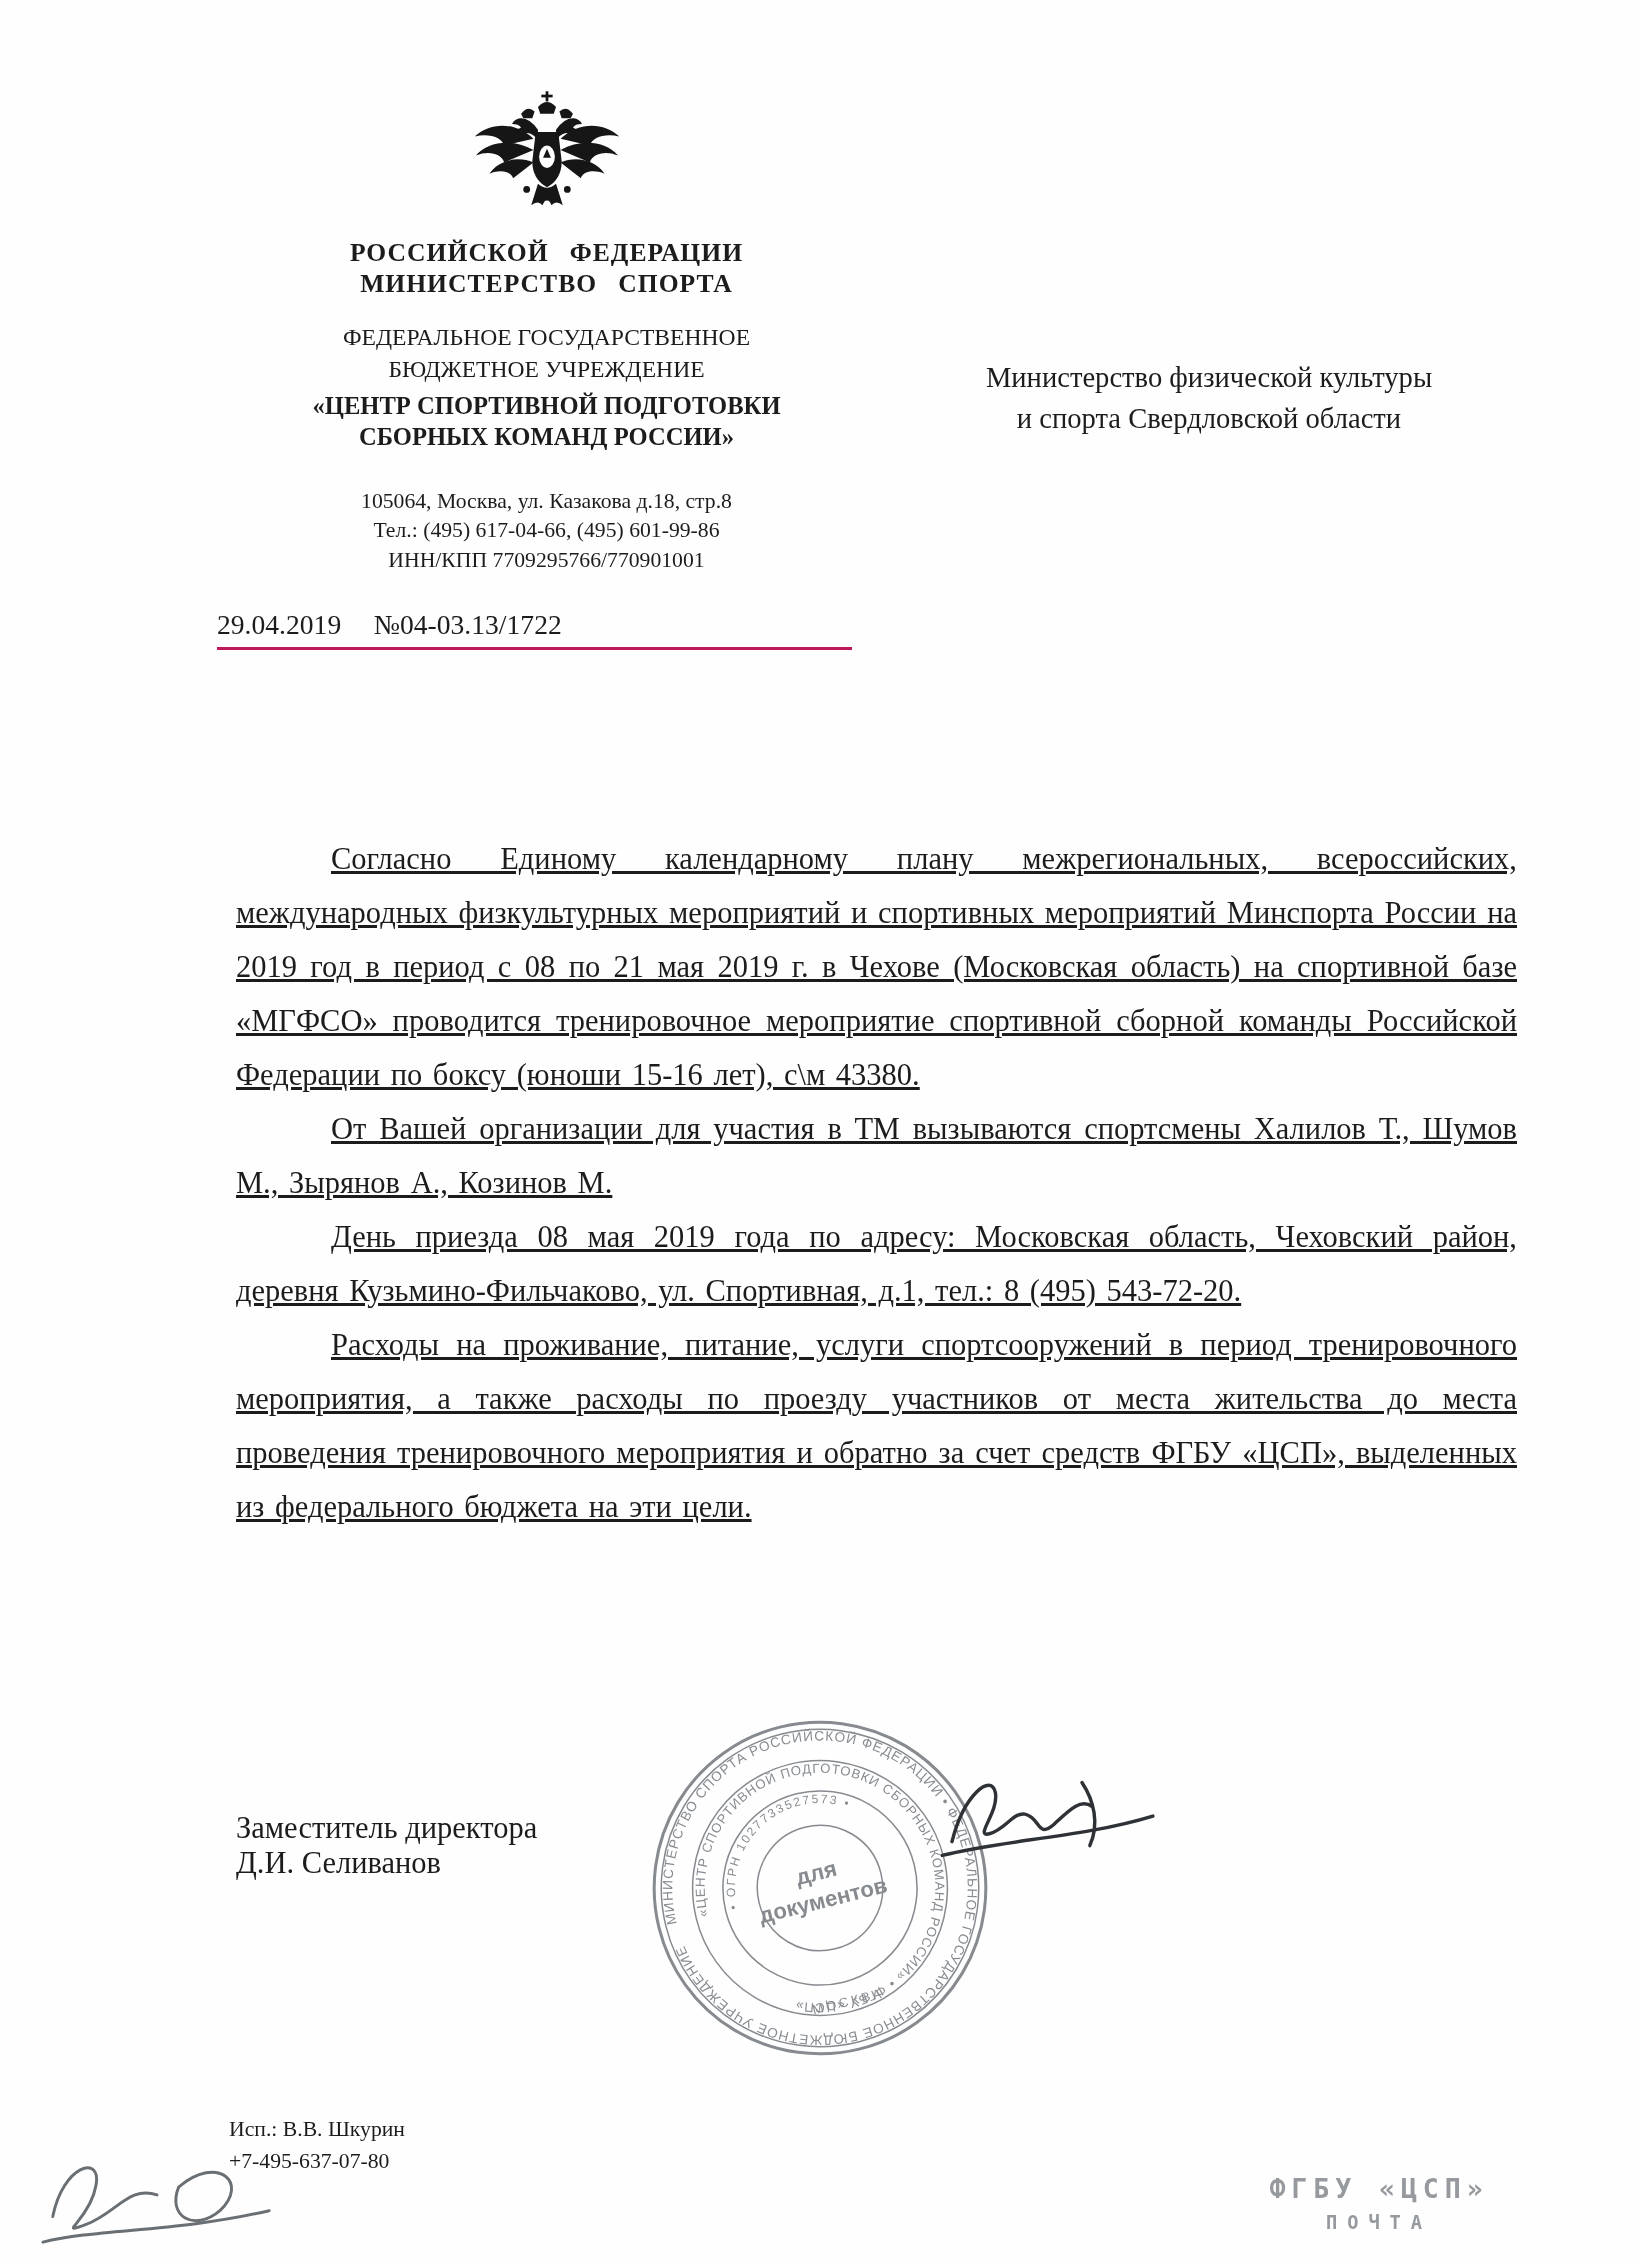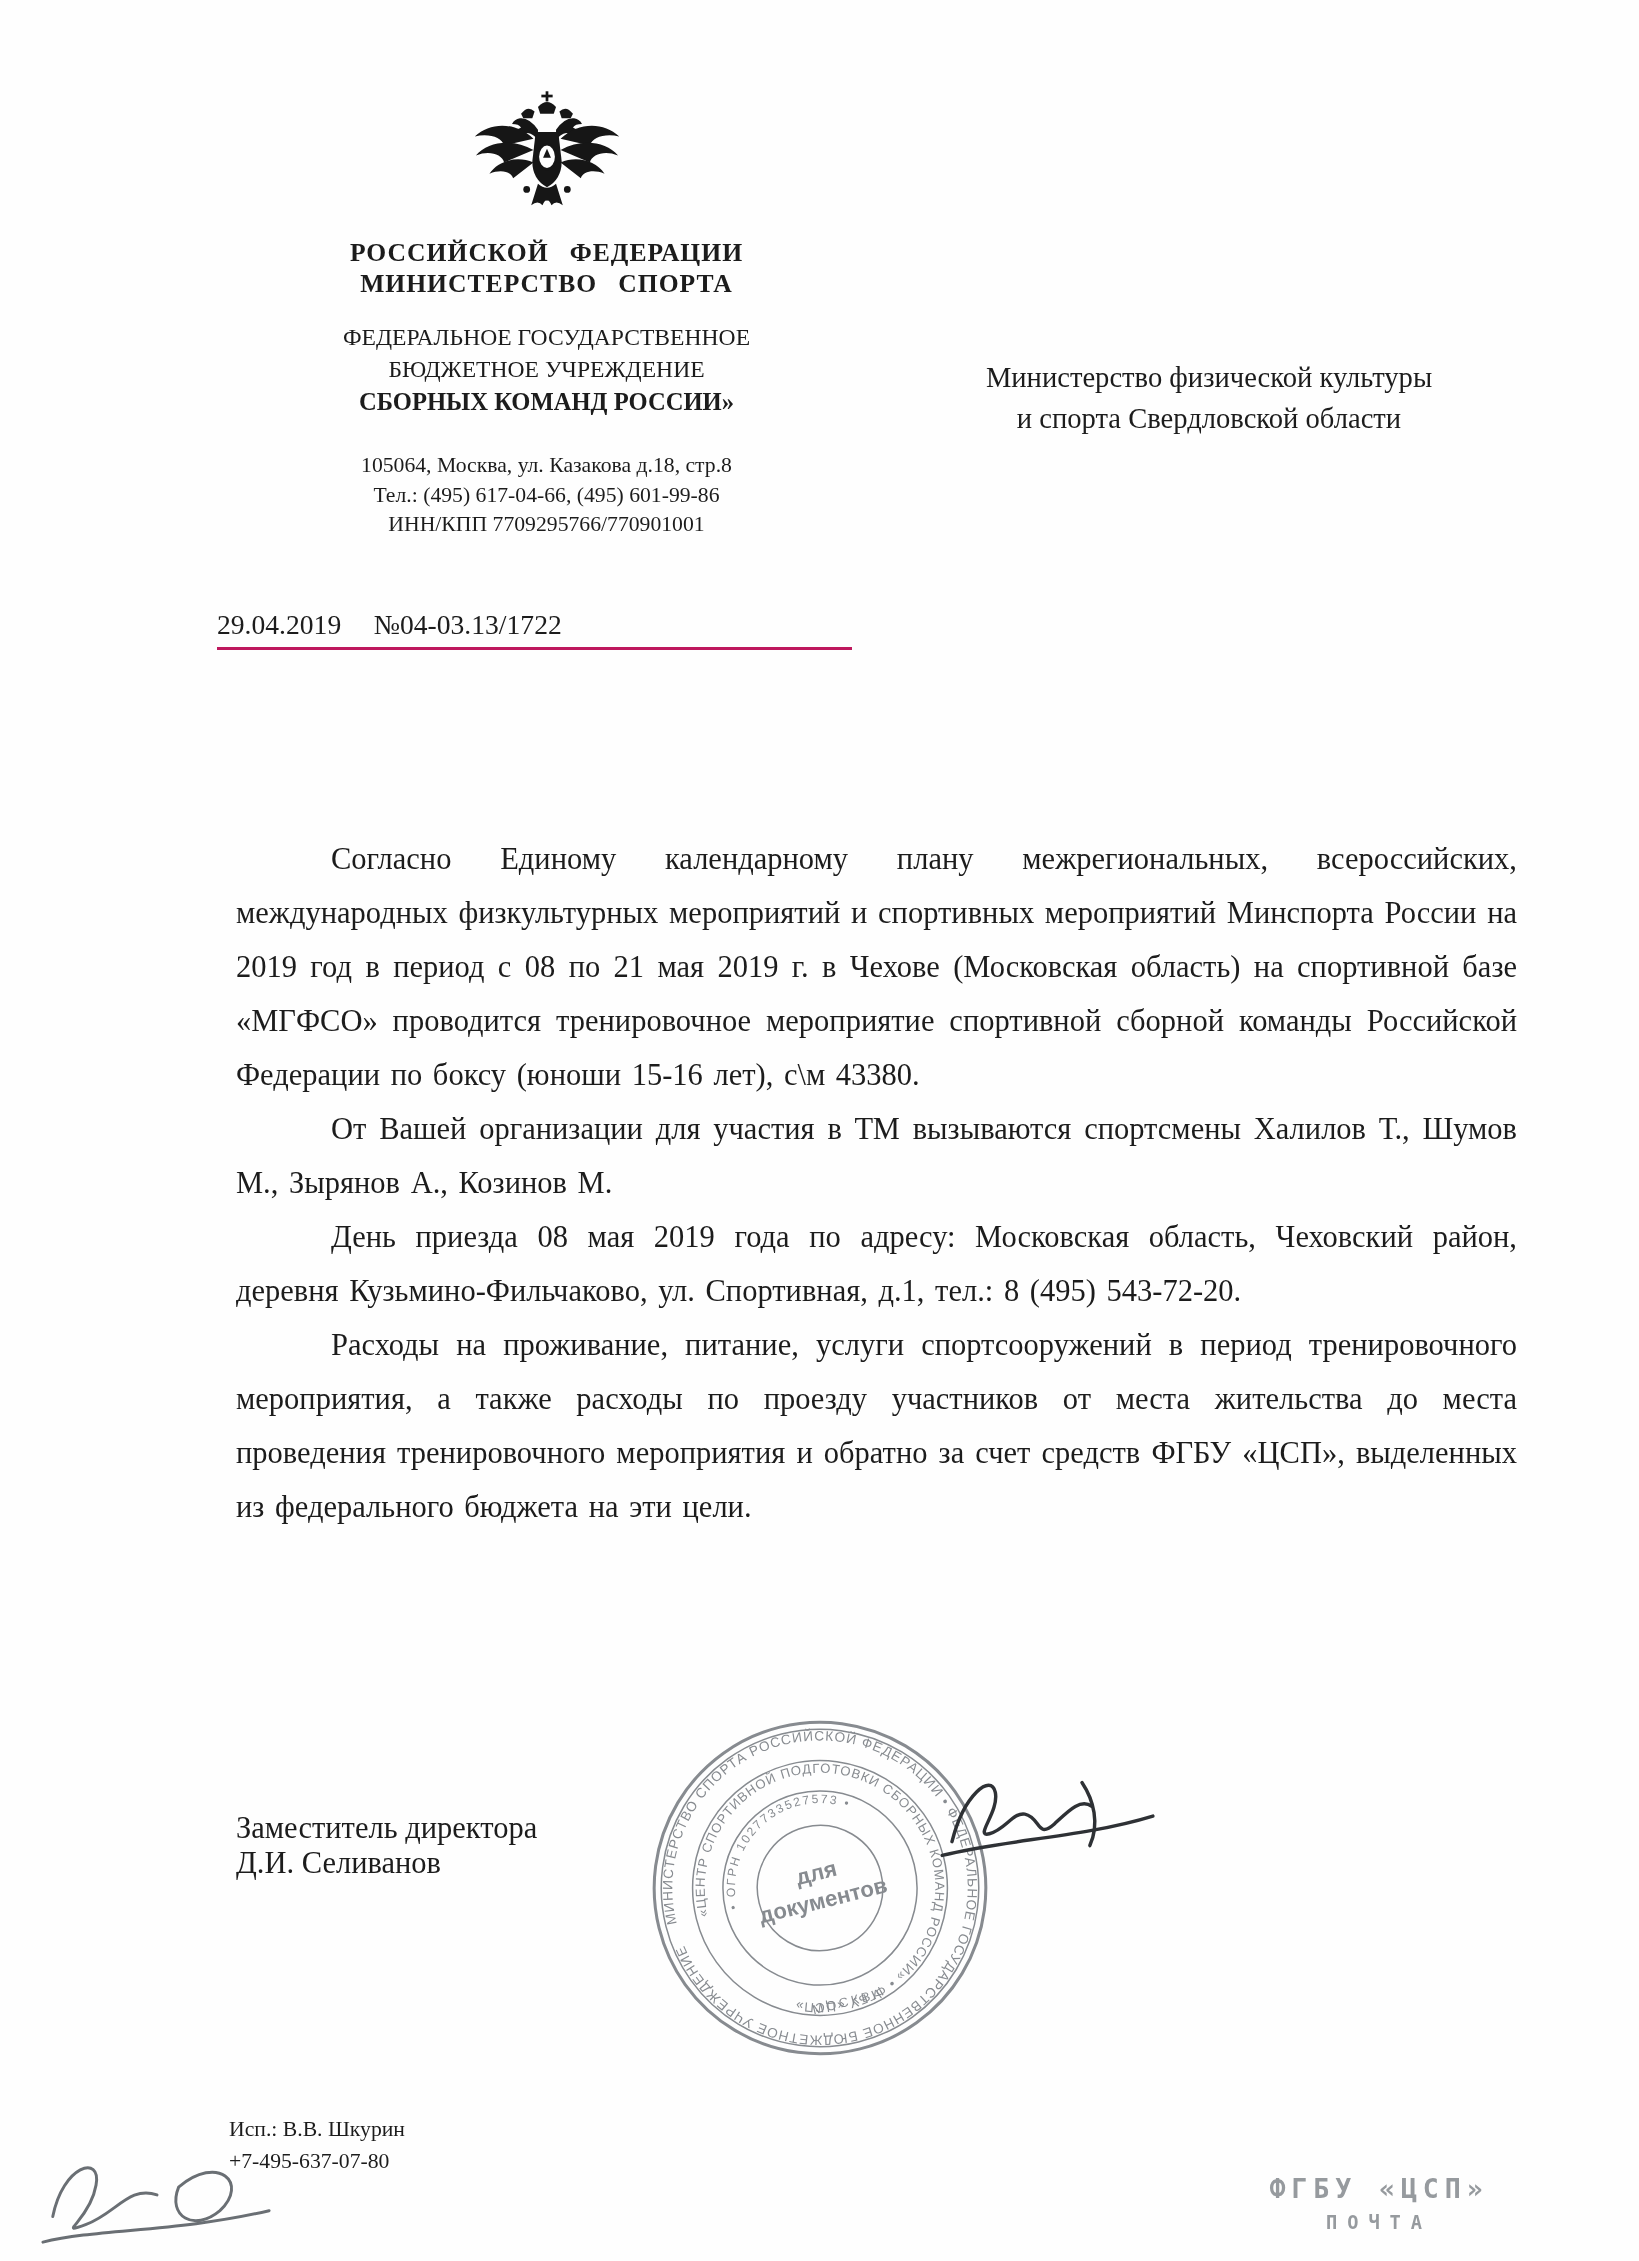--- a/index.html
+++ b/index.html
@@ -34,21 +34,21 @@
   
   .recipient{
     position:absolute;left:901px;top:357px;width:616px;
     text-align:center;font-size:28.6px;line-height:41px;
   }
   
   .body-text{
     position:absolute;left:236px;top:832px;width:1281px;
     font-size:30.5px;line-height:54px;text-align:justify;
   }
-  .body-text p{margin:0;text-indent:95px;word-spacing:3px;}
+  .body-text p{margin:0;text-indent:95px;word-spacing:3px;text-decoration:underline;}
   
   .sign-row{
     position:absolute;left:236px;top:1811px;width:1281px;
     display:flex;justify-content:space-between;
     font-size:30.5px;
     flex-direction:column;
   }
   
   .stamp{
     position:absolute;left:638px;top:1706px;width:364px;height:364px;
@@ -111,20 +111,21 @@
         <ellipse cx="70" cy="58" rx="8" ry="11" fill="#ffffff" stroke="#161616" stroke-width="2"></ellipse>
         <path d="M70 51 l3.5 8 h-7 z" fill="#161616"></path>
       </svg>
     </span>
 
     <div class="ministry-line">РОССИЙСКОЙ ФЕДЕРАЦИИ</div>
     <div class="ministry-line">МИНИСТЕРСТВО СПОРТА</div>
 
     <div class="org-line first">ФЕДЕРАЛЬНОЕ ГОСУДАРСТВЕННОЕ</div>
     <div class="org-line">БЮДЖЕТНОЕ УЧРЕЖДЕНИЕ</div>
+    <div class="org-line bold gap">«ЦЕНТР СПОРТИВНОЙ ПОДГОТОВКИ</div>
     <div class="org-line bold">СБОРНЫХ КОМАНД РОССИИ»</div>
 
     <div class="addr-block">
       <div class="addr-line">105064, Москва, ул. Казакова д.18, стр.8</div>
       <div class="addr-line">Тел.: (495) 617-04-66, (495) 601-99-86</div>
       <div class="addr-line">ИНН/КПП 7709295766/770901001</div>
     </div>
   </div>
 
   <div class="date-ref">29.04.2019 №04-03.13/1722</div>

